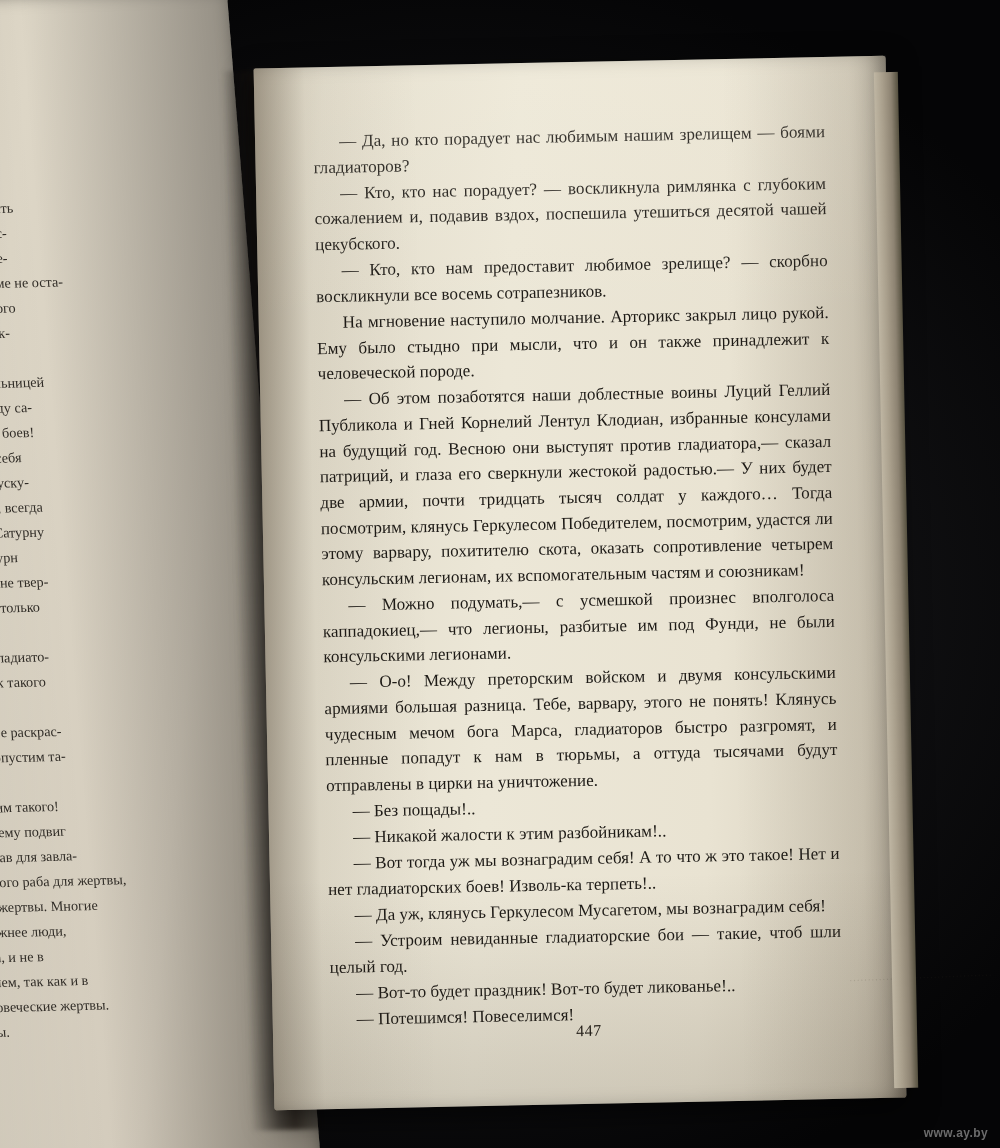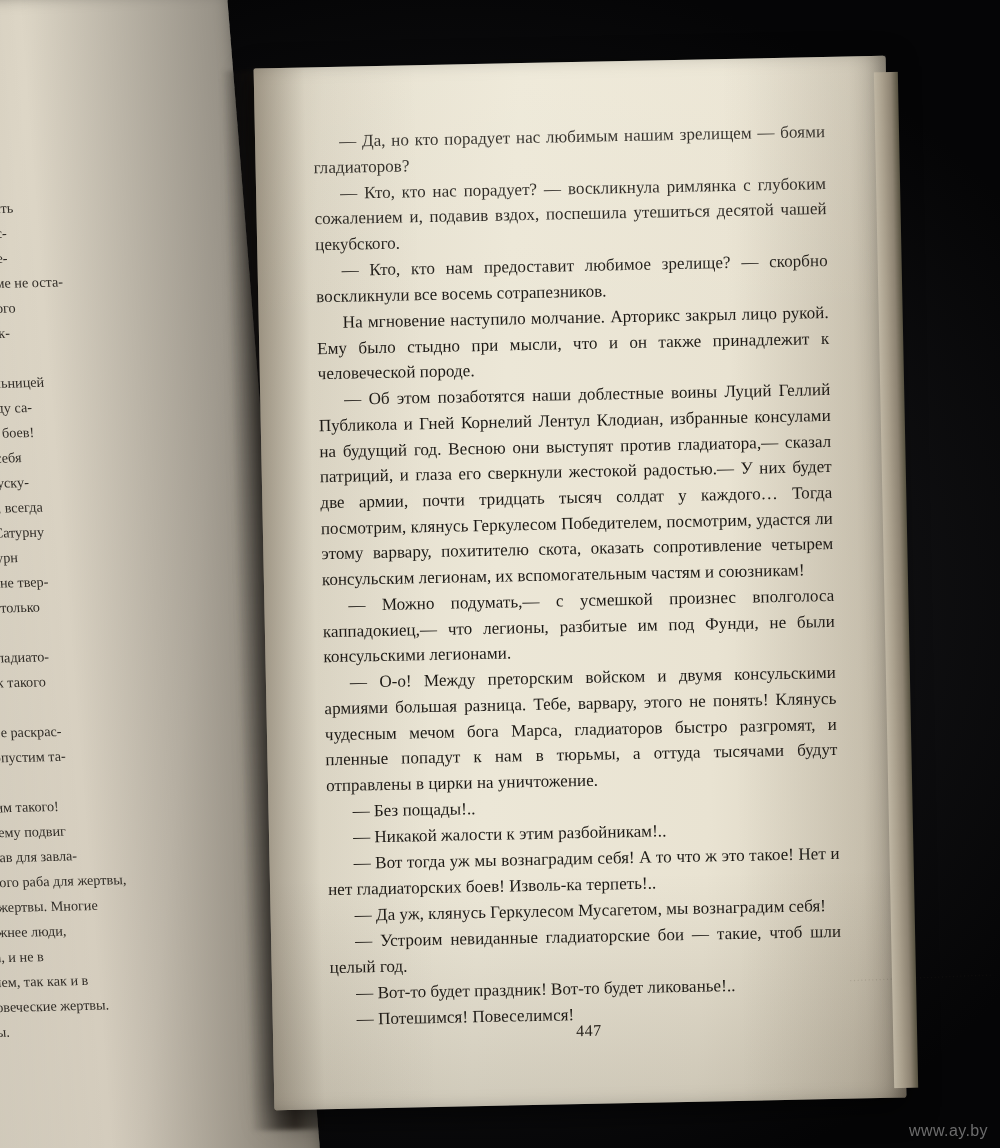--- a/index.html
+++ b/index.html
@@ -149,24 +149,25 @@
     transform: rotate(-1.15deg);
     filter: blur(0.4px);
   }
 
   
   #watermark {
     position: absolute;
     right: 12px;
     bottom: 8px;
     font-family: "Liberation Sans", sans-serif;
-    font-size: 16px;
+    font-size: 12px;
     color: #8e8e8e;
     opacity: 0.75;
     letter-spacing: 0.4px;
+    font-weight: bold;
   }
 </style>
 </head>
 <body>
 
 <div id="stage">
 
   <div class="bg-vignette"></div>
 
   <div id="left-page">

